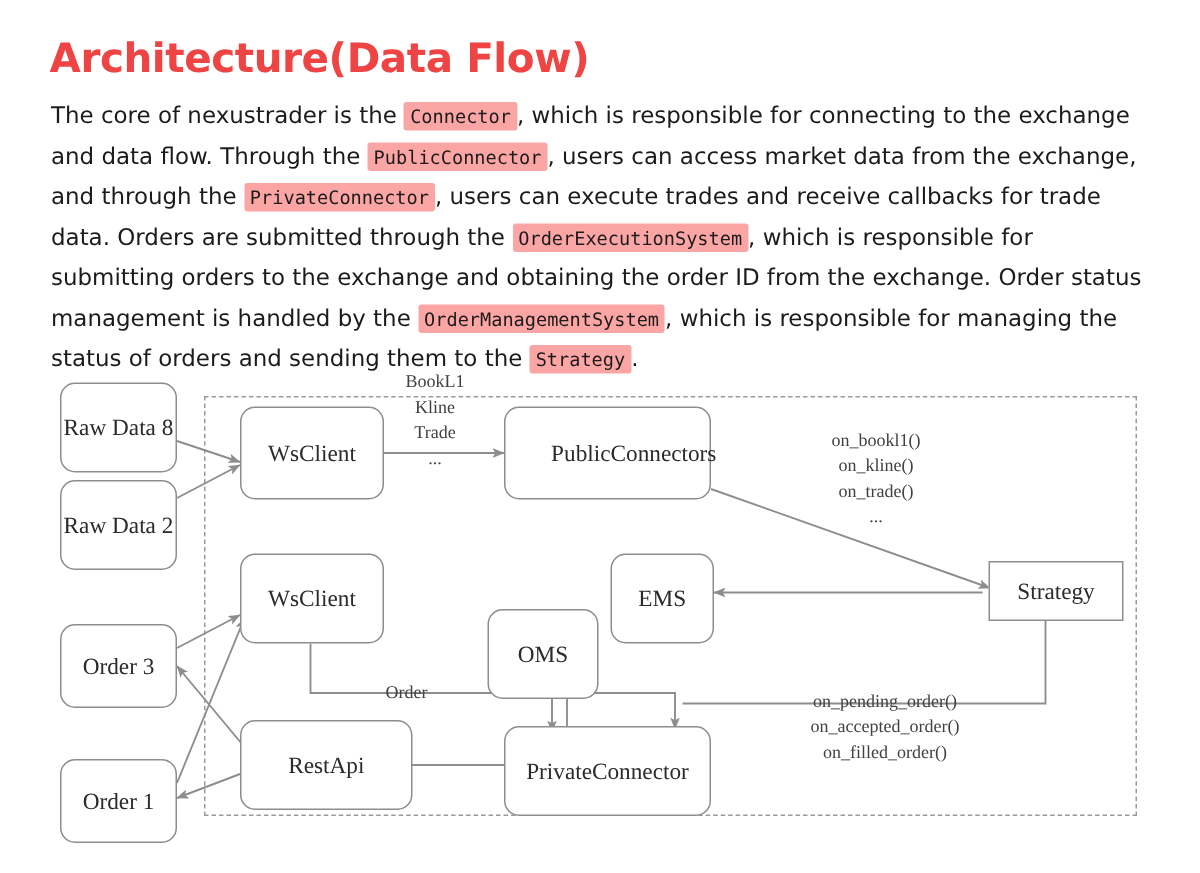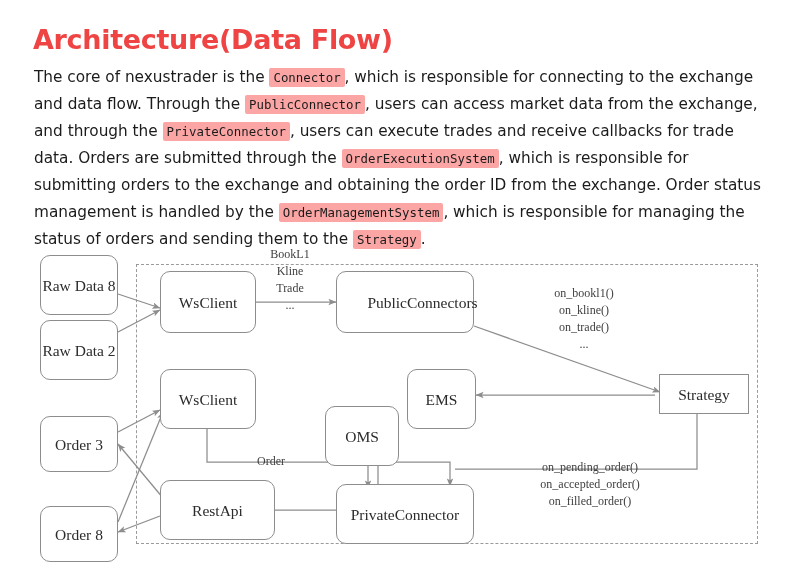--- a/index.html
+++ b/index.html
@@ -139,21 +139,21 @@
     </svg>
 
     <div class="dgm-box" style="left:40px; top:33px; width:78px; height:60px;">Raw
 Data 8</div>
 
     <div class="dgm-box" style="left:40px; top:98px; width:78px; height:60px;">Raw
 Data 2</div>
 
     <div class="dgm-box" style="left:40px; top:194px; width:78px; height:56px;">Order 3</div>
 
-    <div class="dgm-box" style="left:40px; top:284px; width:78px; height:56px;">Order 8</div>
+    <div class="dgm-box" style="left:40px; top:284px; width:78px; height:56px;">Order 1</div>
 
     <div class="dgm-box" style="left:160px; top:49px; width:96px; height:62px;">WsClient</div>
 
     <div class="dgm-box" style="left:160px; top:147px; width:96px; height:60px;">WsClient</div>
 
     <div class="dgm-box" style="left:160px; top:258px; width:115px; height:60px;">RestApi</div>
 
     <div class="dgm-box" style="left:336px; top:49px; width:138px; height:62px;padding-left:35px;">PublicConnectors</div>
 
     <div class="dgm-box" style="left:325px; top:147px; width:74px; height:60px;margin-top:37px;">OMS</div>

